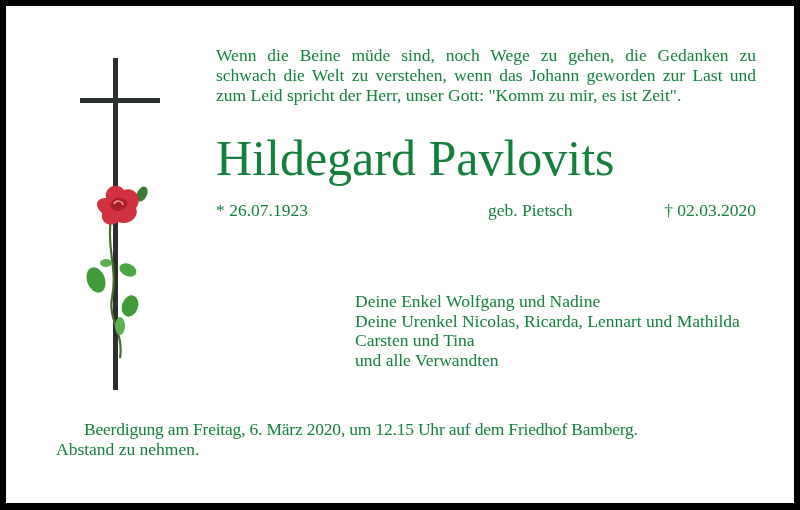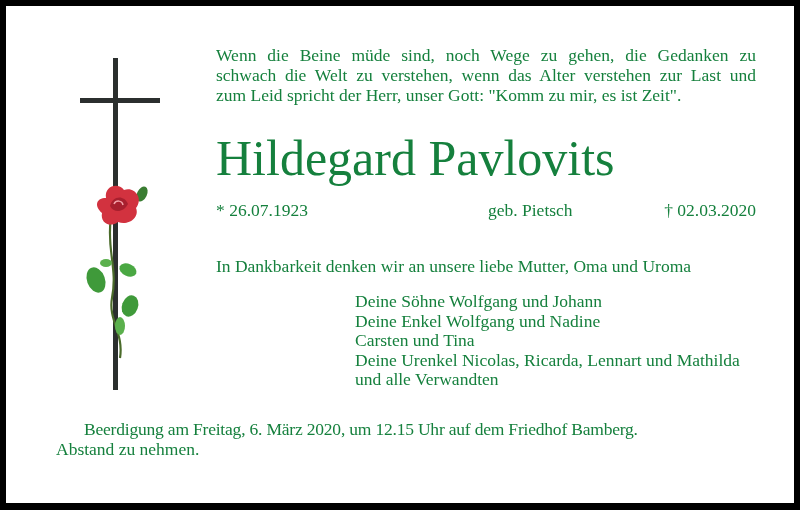--- a/index.html
+++ b/index.html
@@ -64,39 +64,37 @@
 
     <ellipse cx="76" cy="136" rx="5" ry="8" fill="#3a7d32" transform="rotate(25 76 136)"></ellipse>
 
     <path d="M36 155 C 28 148, 30 140, 40 140 C 38 128, 52 124, 58 132 C 68 128, 78 140, 70 150 C 74 160, 62 168, 52 164 C 44 170, 34 165, 36 155 Z" fill="#d2323f"></path>
     <path d="M44 148 C 46 138, 58 136, 62 146 C 58 154, 48 156, 44 148 Z" fill="#a81f2e"></path>
     <path d="M48 146 C 50 142, 56 142, 57 147" stroke="#f3a0a8" stroke-width="1.5" fill="none"></path>
   </svg>
 
   <div class="verse">
     <span>Wenn die Beine müde sind, noch Wege zu gehen, die Gedanken zu</span>
-    <span>schwach die Welt zu verstehen, wenn das Alter verstehen zur Last und</span>
+    <span>schwach die Welt zu verstehen, wenn das Johann geworden zur Last und</span>
     <span class="last">zum Leid spricht der Herr, unser Gott: "Komm zu mir, es ist Zeit".</span>
   </div>
 
   <div class="name">Hildegard Pavlovits</div>
 
   <div class="dates">
     <span class="birth">* 26.07.1923</span>
     <span class="nee">geb. Pietsch</span>
     <span class="death">† 02.03.2020</span>
   </div>
 
-  <div class="thanks">In Dankbarkeit denken wir an unsere liebe Mutter, Oma und Uroma</div>
 
   <div class="mourners">
-    <div>Deine Söhne Wolfgang und Johann</div>
     <div>Deine Enkel Wolfgang und Nadine</div>
+    <div>Deine Urenkel Nicolas, Ricarda, Lennart und Mathilda</div>
     <div>Carsten und Tina</div>
-    <div>Deine Urenkel Nicolas, Ricarda, Lennart und Mathilda</div>
     <div>und alle Verwandten</div>
   </div>
 
   <div class="footer">
     <div class="l1">Beerdigung am Freitag, 6. März 2020, um 12.15 Uhr auf dem Friedhof Bamberg.</div>
     <div class="l3">Abstand zu nehmen.</div>
   </div>
 </div>
 
 </body></html>

